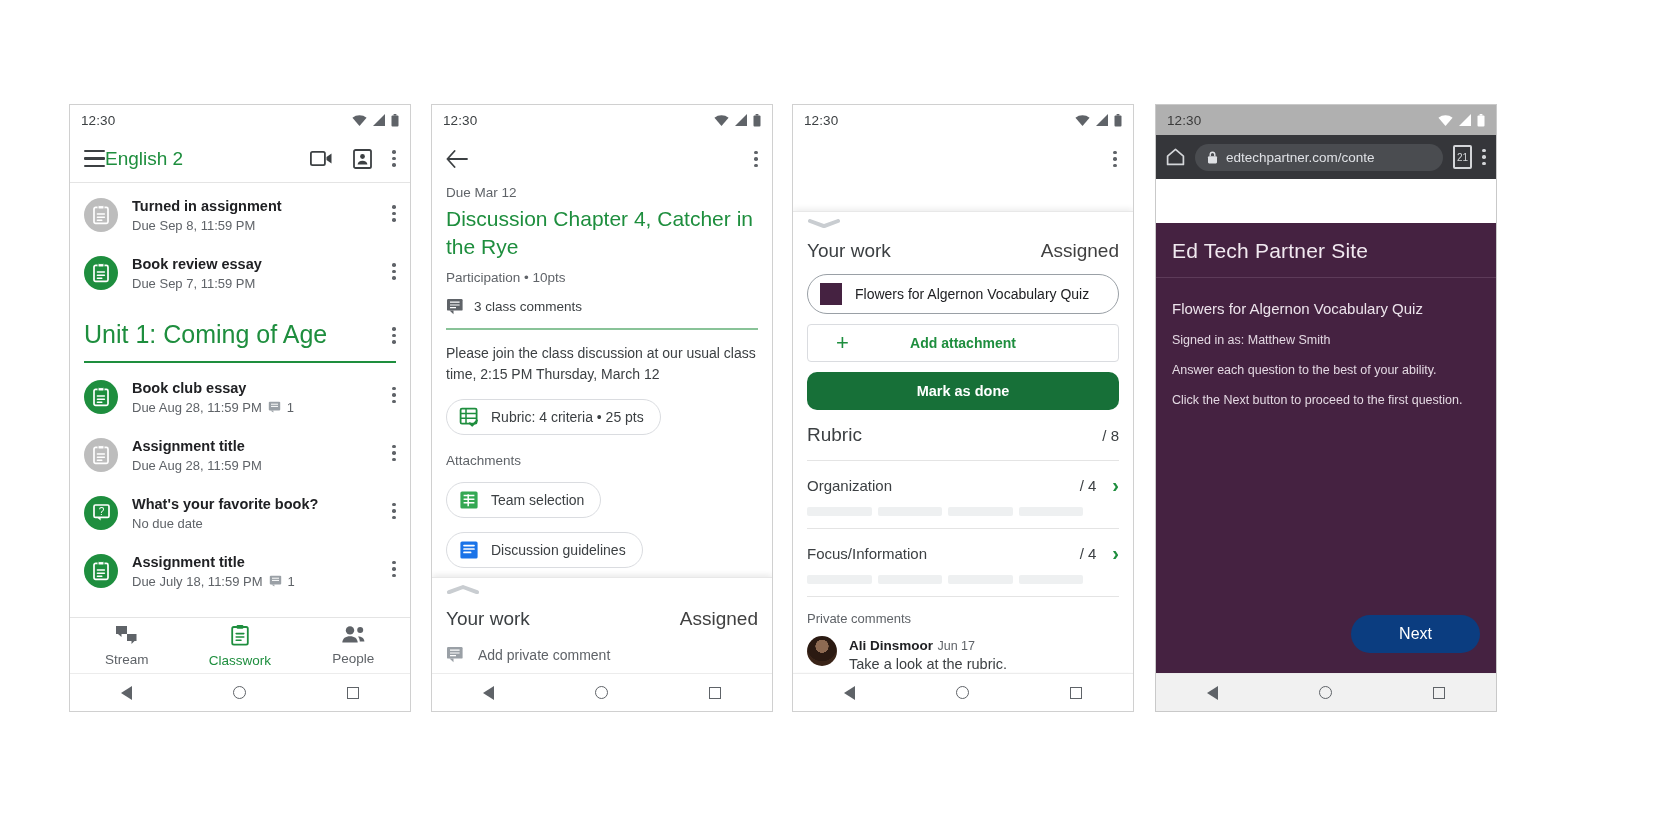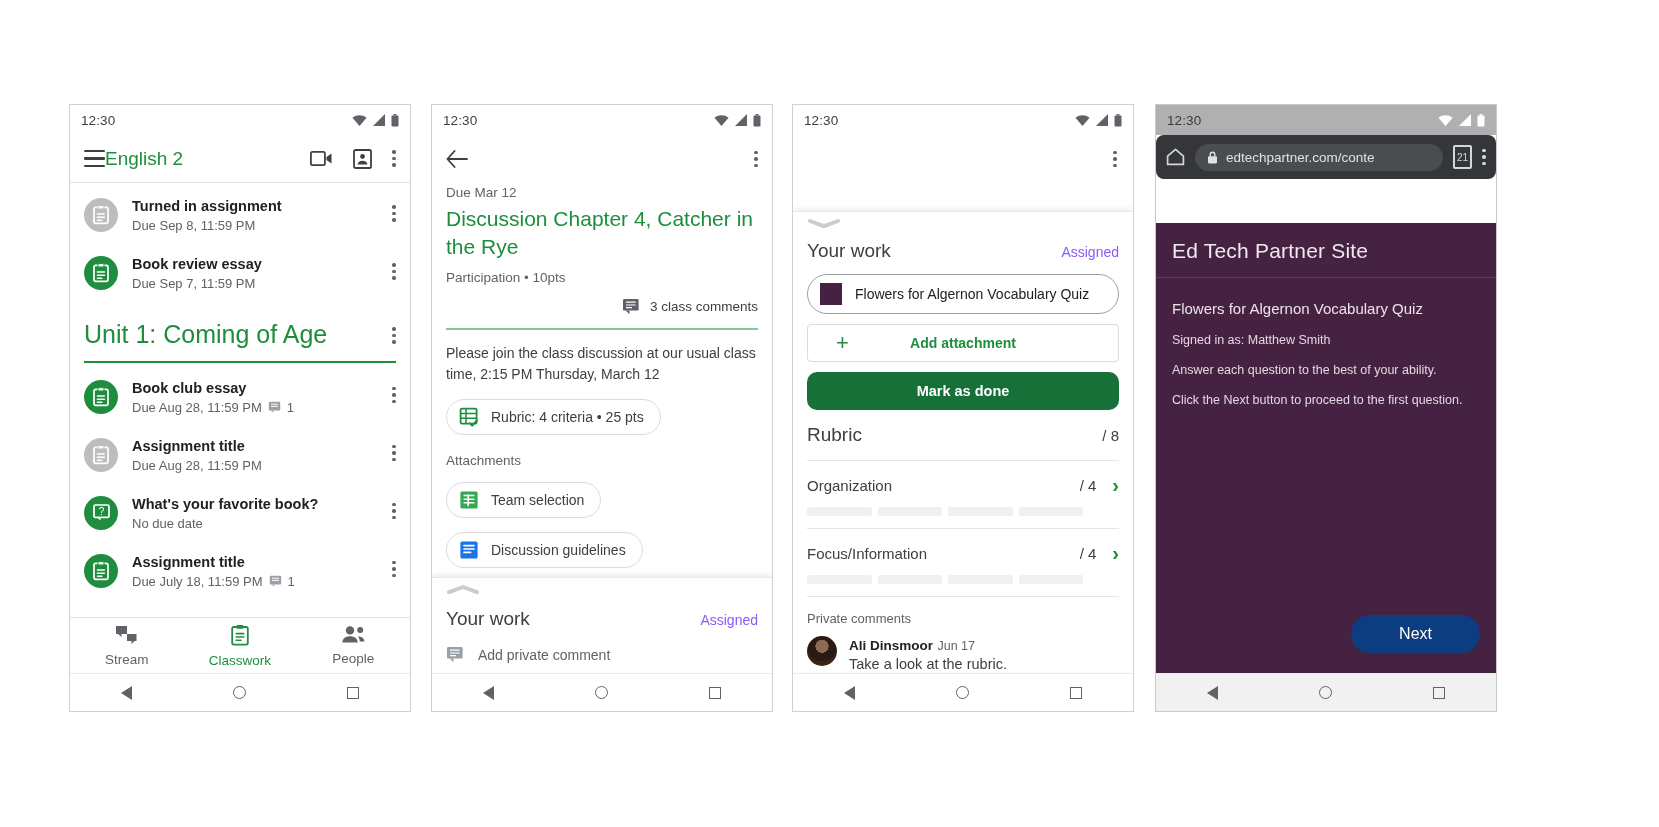--- a/index.html
+++ b/index.html
@@ -95,40 +95,40 @@
   .nav-back { width:0;height:0;border-top:7px solid transparent;border-bottom:7px solid transparent;border-right:11px solid #5f6368; }
   .nav-home { width:13px;height:13px;border:1.6px solid #5f6368;border-radius:50%; }
   .nav-recent { width:12px;height:12px;border:1.6px solid #5f6368; }
 
   
   .p2-appbar { height: 48px; display:flex; align-items:center; padding: 0 14px; }
   .p2-body { padding: 0 14px; }
   .p2-due { font-size: 13.5px; color: #5f6368; margin-top: 2px; }
   .p2-title { font-size: 21px; color: #1e8e3e; line-height: 28px; margin-top: 5px; }
   .p2-meta { font-size: 13.5px; color: #5f6368; margin-top: 9px; }
-  .p2-comments { display: flex; align-items: center; gap: 10px; margin-top: 13px; font-size: 13.5px; color: #3c4043; justify-content: flex-end; }
+  .p2-comments { display: flex; align-items: center; gap: 10px; margin-top: 13px; font-size: 13.5px; color: #3c4043; }
   .p2-rule { height: 1.5px; background: #89c398; margin: 13px 0 0 0; }
   .p2-desc { font-size: 14px; color: #3c4043; line-height: 21px; margin-top: 13px; }
   .chip {
     display: inline-flex; align-items: center; gap: 12px;
     border: 1px solid #dadce0; border-radius: 19px;
     padding: 7px 16px 7px 12px; font-size: 14px; color: #3c4043;
     background: #fff; margin-top: 14px;
   }
   .p2-attach-label { font-size: 13.5px; color: #5f6368; margin-top: 18px; }
   .sheet {
     position: absolute; left: 0; right: 0; bottom: 38px;
     background: #fff; border-top: 1px solid #e8e8e8;
     box-shadow: 0 -2px 6px rgba(0,0,0,.09);
     padding: 0 14px 10px 14px;
   }
   .sheet-handle { width: 34px; height: 9px; margin: 7px auto 2px auto; }
   .sheet-head { display:flex; align-items:baseline; padding: 8px 0 0 0; }
   .sheet-title { font-size: 19px; color: #3c4043; }
-  .sheet-status { margin-left:auto; font-size: 14px; color: #8b5cf6; }
+  .sheet-status { margin-left:auto; font-size: 19px; color: #404040; }
   .sheet-pc { display:flex; align-items:center; gap: 14px; margin-top: 16px; font-size: 14px; color:#5f6368; }
 
   
   .p3-appbar { height: 48px; display:flex; align-items:center; justify-content:flex-end; padding: 0 16px; }
   .p3-sheet { border-top: 1px solid #e8e8e8; box-shadow: 0 -2px 6px rgba(0,0,0,.08); padding: 0 14px; margin-top: 28px; }
   .p3-work-head { display:flex; align-items:baseline; padding-top: 6px; }
   .p3-attach-chip {
     display:flex; align-items:center; gap: 13px;
     border: 1px solid #9aa0a6; border-radius: 22px;
     padding: 8px 12px; font-size: 14px; color: #202124; margin-top: 12px;
@@ -161,21 +161,21 @@
     width: 30px; height: 30px; border-radius: 50%; flex: 0 0 30px;
     background: radial-gradient(circle at 50% 34%, #8d6a52 0 26%, #2b1a12 27% 60%, #3a2418 61%);
     overflow:hidden; position:relative;
   }
   .p3-cname { font-size: 13.5px; font-weight: bold; color: #202124; }
   .p3-cdate { font-size: 12.5px; color: #5f6368; font-weight: normal; }
   .p3-ctext { font-size: 14.5px; color: #3c4043; margin-top: 2px; }
 
   
   #phone4 { border: 1px solid #c9c9c9; }
-  .p4-chrome { background: #35363a; height: 44px; display: flex; align-items: center; padding: 0 10px; gap: 10px; border-radius: 8px; }
+  .p4-chrome { background: #35363a; height: 44px; display: flex; align-items: center; padding: 0 10px; gap: 10px; }
   .p4-omnibox {
     flex: 1 1 auto; background: #4a4c50; border-radius: 16px;
     height: 27px; display: flex; align-items: center; gap: 8px; padding: 0 12px;
     font-size: 13.5px; color: #dfe1e5; overflow: hidden; white-space: nowrap;
   }
   .p4-tabbox {
     width: 19px; height: 24px; border: 2px solid #d4d6d9; border-radius: 2px;
     color: #d4d6d9; font-size: 10px; display:flex; align-items:center; justify-content:center;
     flex: 0 0 19px;
   }

